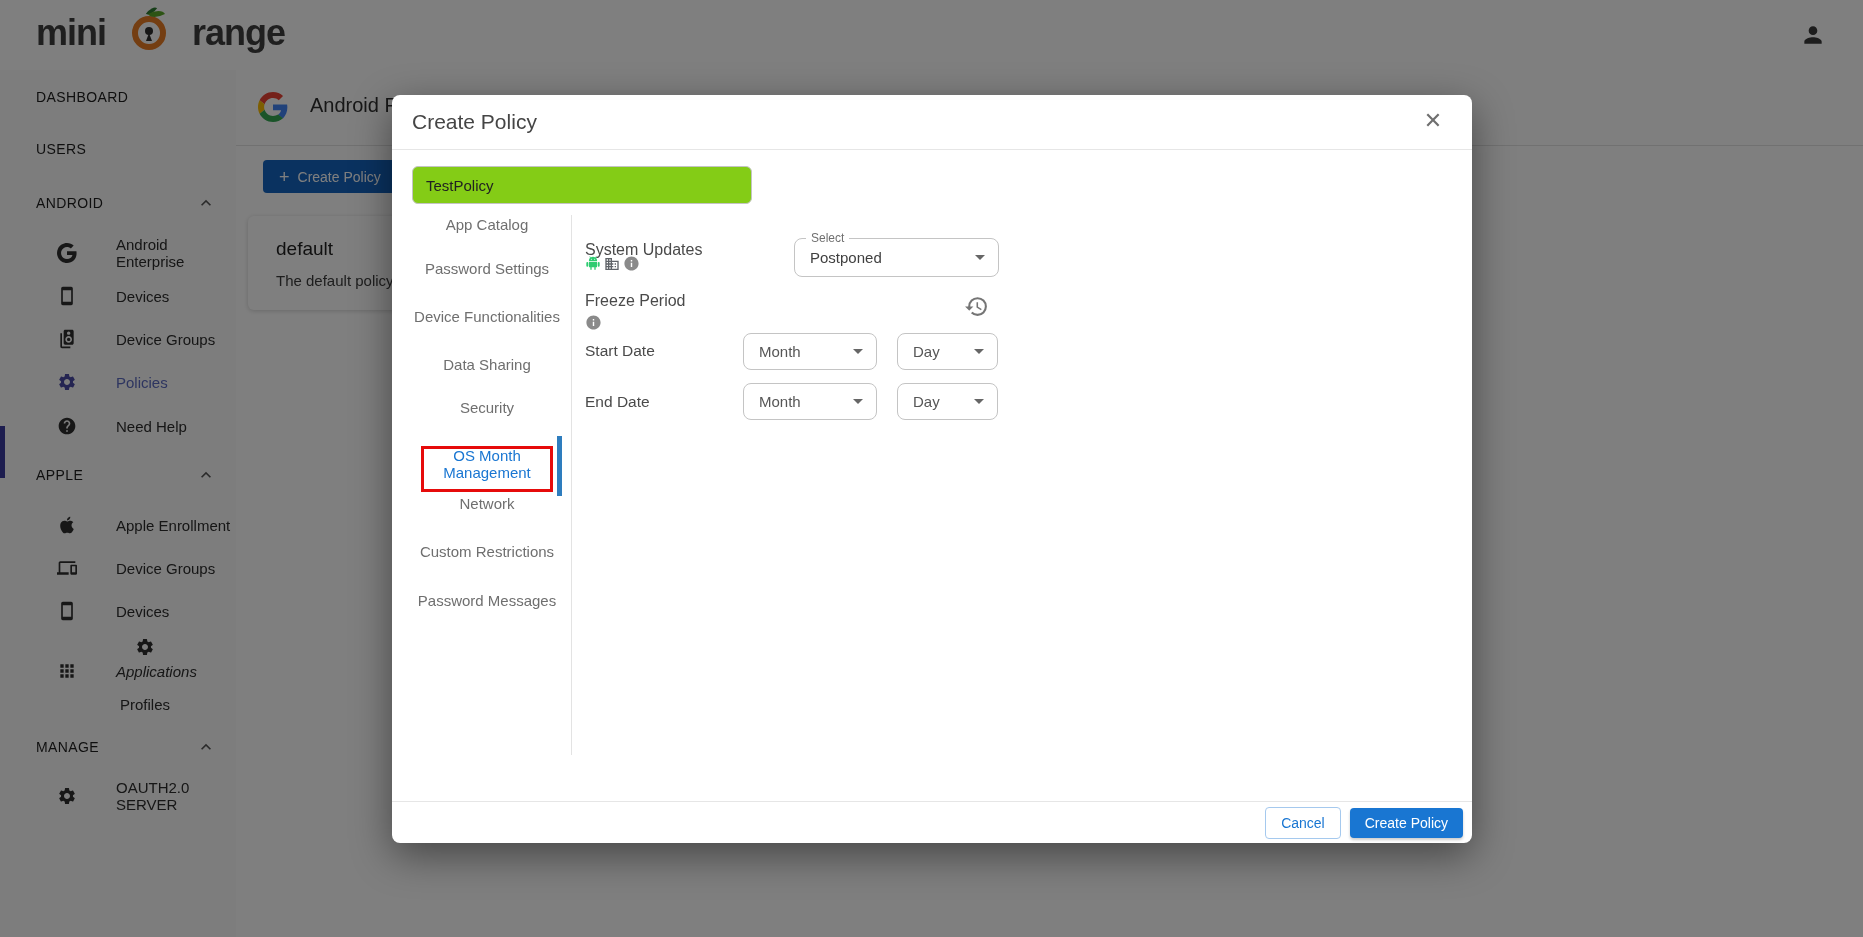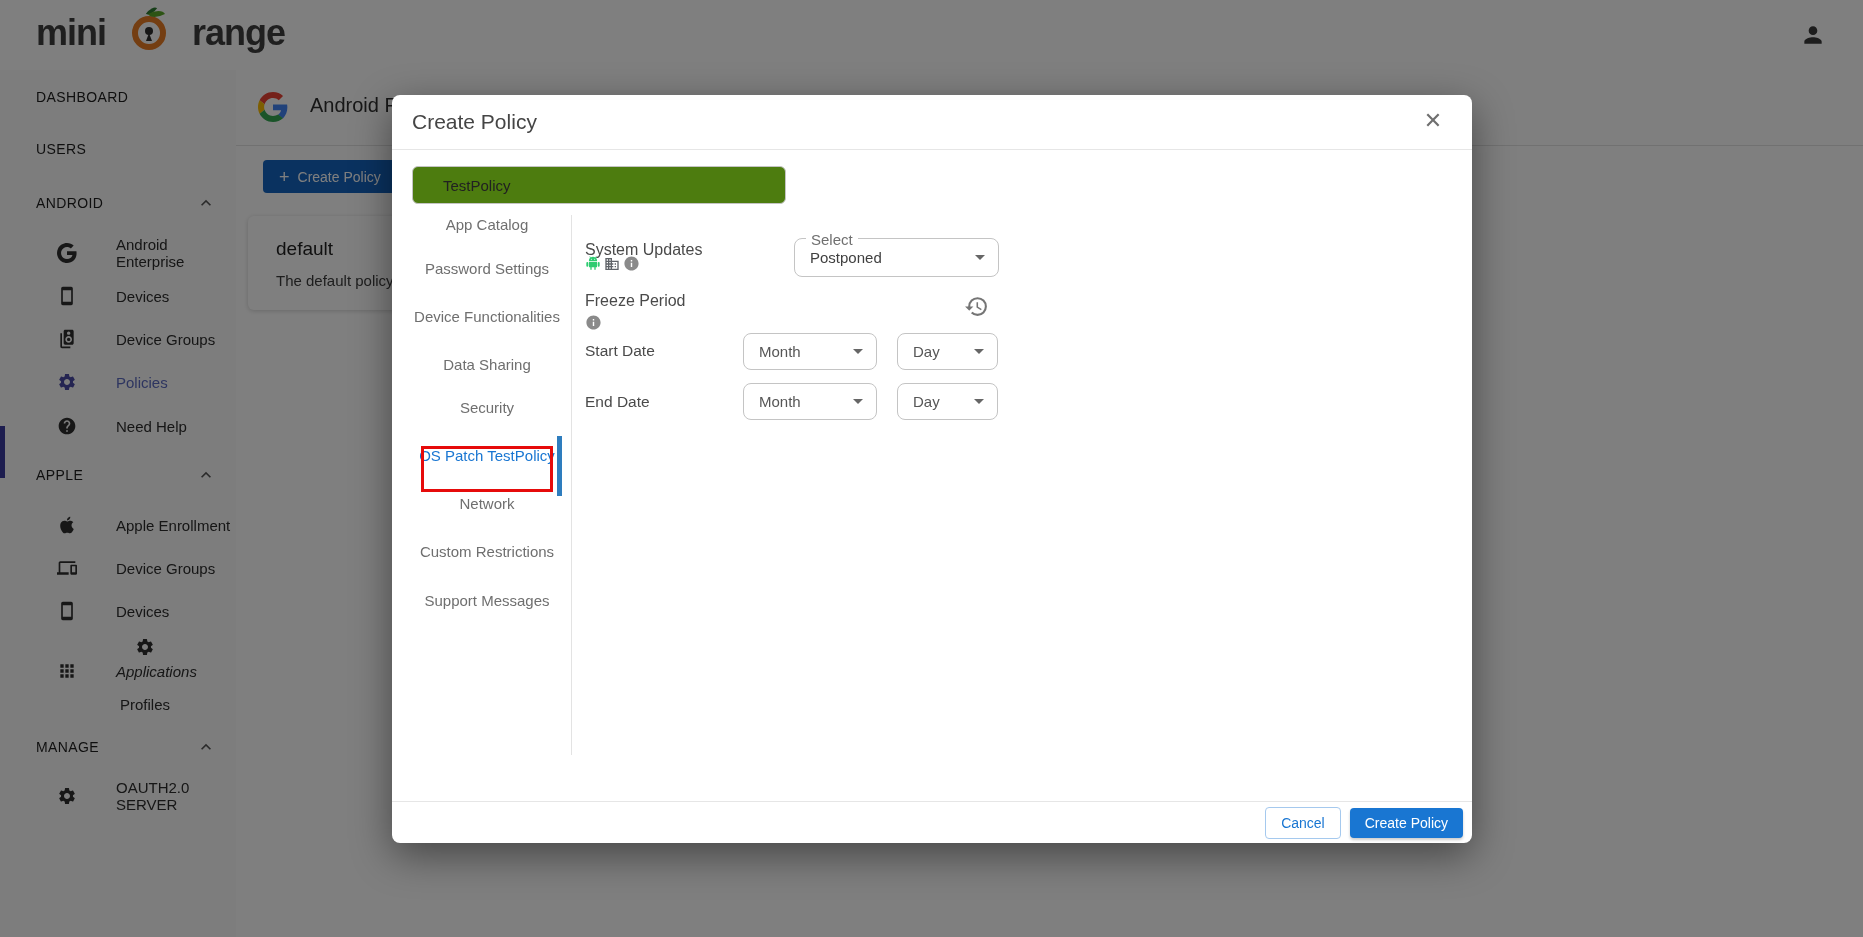--- a/index.html
+++ b/index.html
@@ -55,22 +55,22 @@
 
   
   .modal{left:392px;top:95px;width:1080px;height:748px;background:#fff;border-radius:8px;
         box-shadow:0 12px 40px rgba(0,0,0,.45);}
   .modal-header{position:absolute;left:0;top:0;width:100%;height:55px;border-bottom:1px solid #e6e6e6;
         box-sizing:border-box;}
   .modal-title{position:absolute;left:20px;top:15px;font-size:21px;color:#454545;}
   .modal-close{position:absolute;right:26px;top:13px;font-size:22px;color:#6f6f6f;cursor:pointer;
         width:26px;height:26px;display:flex;align-items:center;justify-content:center;}
   .txt-input{position:absolute;height:36px;border:1px solid #c4c4c4;border-radius:6px;
-        font-family:"Liberation Sans",sans-serif;font-size:15px;color:#212121;padding:0 30px;
-        box-sizing:content-box;outline:none;background:#4d7c0f;}
+        font-family:"Liberation Sans",sans-serif;font-size:15px;color:#212121;padding:0 13px;
+        box-sizing:content-box;outline:none;background:#84cc16;}
 
   .mnav{position:absolute;left:20px;width:150px;height:44px;display:flex;align-items:flex-start;
         justify-content:center;text-align:center;font-size:15px;line-height:17px;color:#6f6f6f;
         cursor:pointer;}
   .mnav.active{color:#1976d2;}
   .nav-divider{position:absolute;left:179px;top:120px;width:1px;height:540px;background:#e3e3e3;}
   .nav-indicator{position:absolute;left:165px;top:341px;width:5px;height:60px;background:#2e7dbe;}
   .annotation{position:absolute;left:29px;top:351px;width:132px;height:46px;border:3px solid #e60b0b;
         box-sizing:border-box;}
 
@@ -80,21 +80,21 @@
   .ic-android{width:16px;height:16px;color:#2ecc71;}
   .ic-business{width:16px;height:16px;color:#5f6368;}
   .ic-info{width:17px;height:17px;color:#8a8a8a;cursor:pointer;}
   .ic-history{position:absolute;left:572px;top:199px;width:25px;height:25px;color:#757575;cursor:pointer;}
 
   .dd{position:absolute;border:1px solid #c4c4c4;border-radius:8px;background:#fff;display:flex;
         align-items:center;box-sizing:border-box;cursor:pointer;}
   .dd-val{font-size:15px;color:#565656;padding-left:15px;flex:1;}
   .caret{width:0;height:0;border-left:5px solid transparent;border-right:5px solid transparent;
         border-top:5px solid #666;margin-right:13px;}
-  .float-label{position:absolute;left:11px;top:-8px;background:#fff;padding:0 5px;font-size:15px;
+  .float-label{position:absolute;left:11px;top:-8px;background:#fff;padding:0 5px;font-size:12px;
         color:#6f6f6f;}
 
   .modal-footer{position:absolute;left:0;top:706px;width:100%;height:42px;border-top:1px solid #e6e6e6;
         box-sizing:border-box;display:flex;align-items:center;justify-content:flex-end;gap:9px;
         padding-right:9px;}
   .btn-cancel{height:30px;padding:0 15px;border:1px solid #a5c9ee;border-radius:4px;color:#1976d2;
         background:#fff;font-size:14px;display:flex;align-items:center;cursor:pointer;}
   .btn-submit{height:30px;padding:0 15px;border:none;border-radius:4px;color:#fff;background:#1976d2;
         font-size:14px;display:flex;align-items:center;cursor:pointer;box-shadow:0 2px 3px rgba(0,0,0,.2);}
 </style>
@@ -287,30 +287,30 @@
     <div class="mnav" style="top:213px;">
         <span>Device Functionalities</span>
       </div>
     <div class="mnav" style="top:261px;">
         <span>Data Sharing</span>
       </div>
     <div class="mnav" style="top:304px;">
         <span>Security</span>
       </div>
     <div class="mnav active" style="top:352px;">
-        <span>OS Patch TestPolicy</span>
+        <span>OS Month Management</span>
       </div>
     <div class="mnav" style="top:400px;">
         <span>Network</span>
       </div>
     <div class="mnav" style="top:448px;">
         <span>Custom Restrictions</span>
       </div>
     <div class="mnav" style="top:497px;">
-        <span>Support Messages</span>
+        <span>Password Messages</span>
       </div>
 
     <div class="annotation"></div>
     <div class="nav-indicator"></div>
     <div class="nav-divider"></div>
 
     <div class="fld-label" style="left:193px;top:145px;">System Updates</div>
     <div class="icons-row">
       <span class="ic-android">
         <svg viewBox="0 0 24 24" fill="currentColor">

